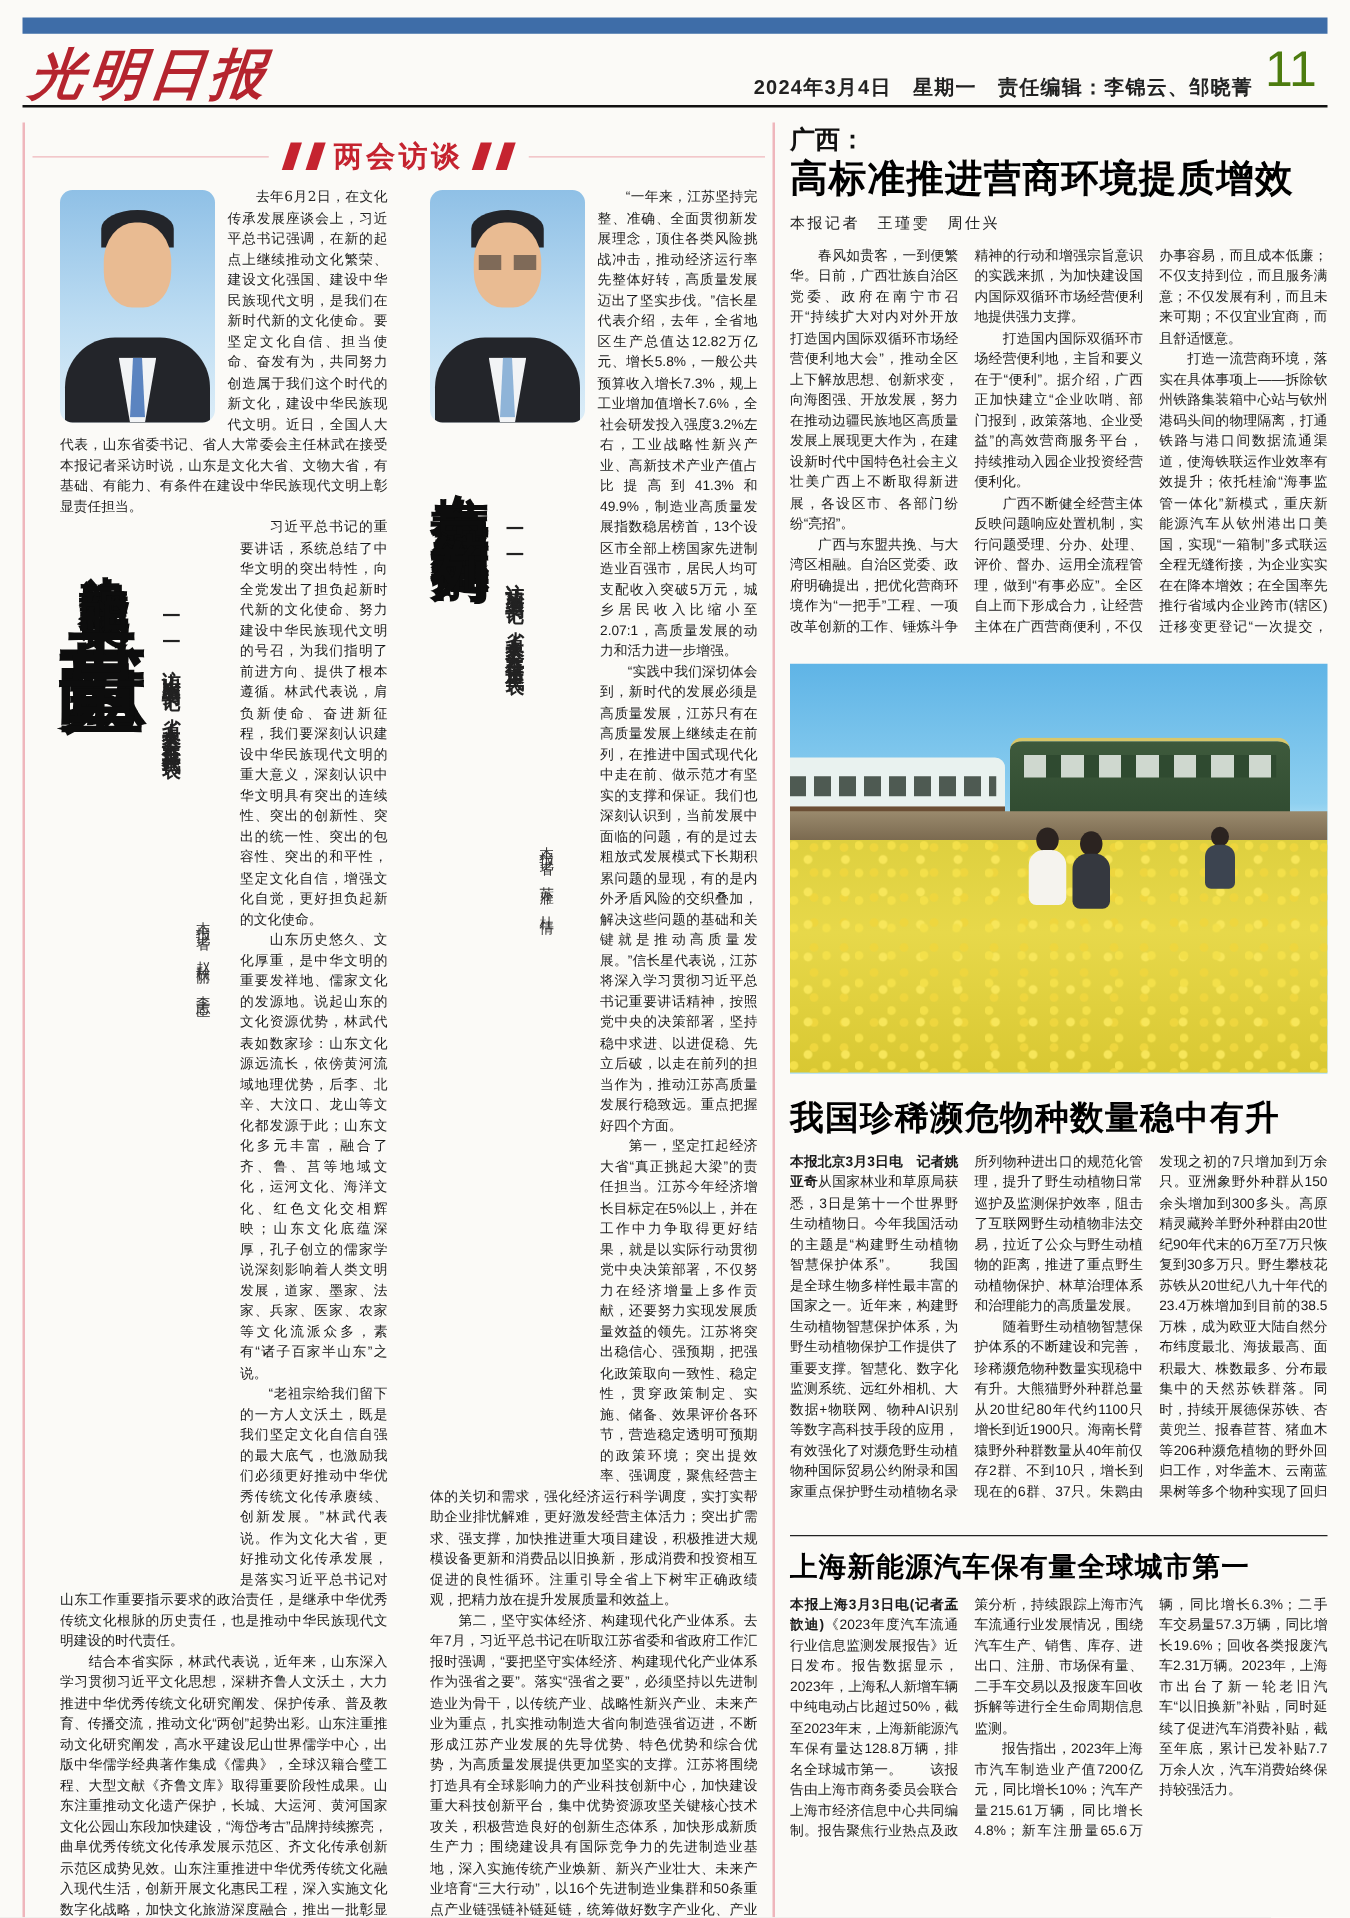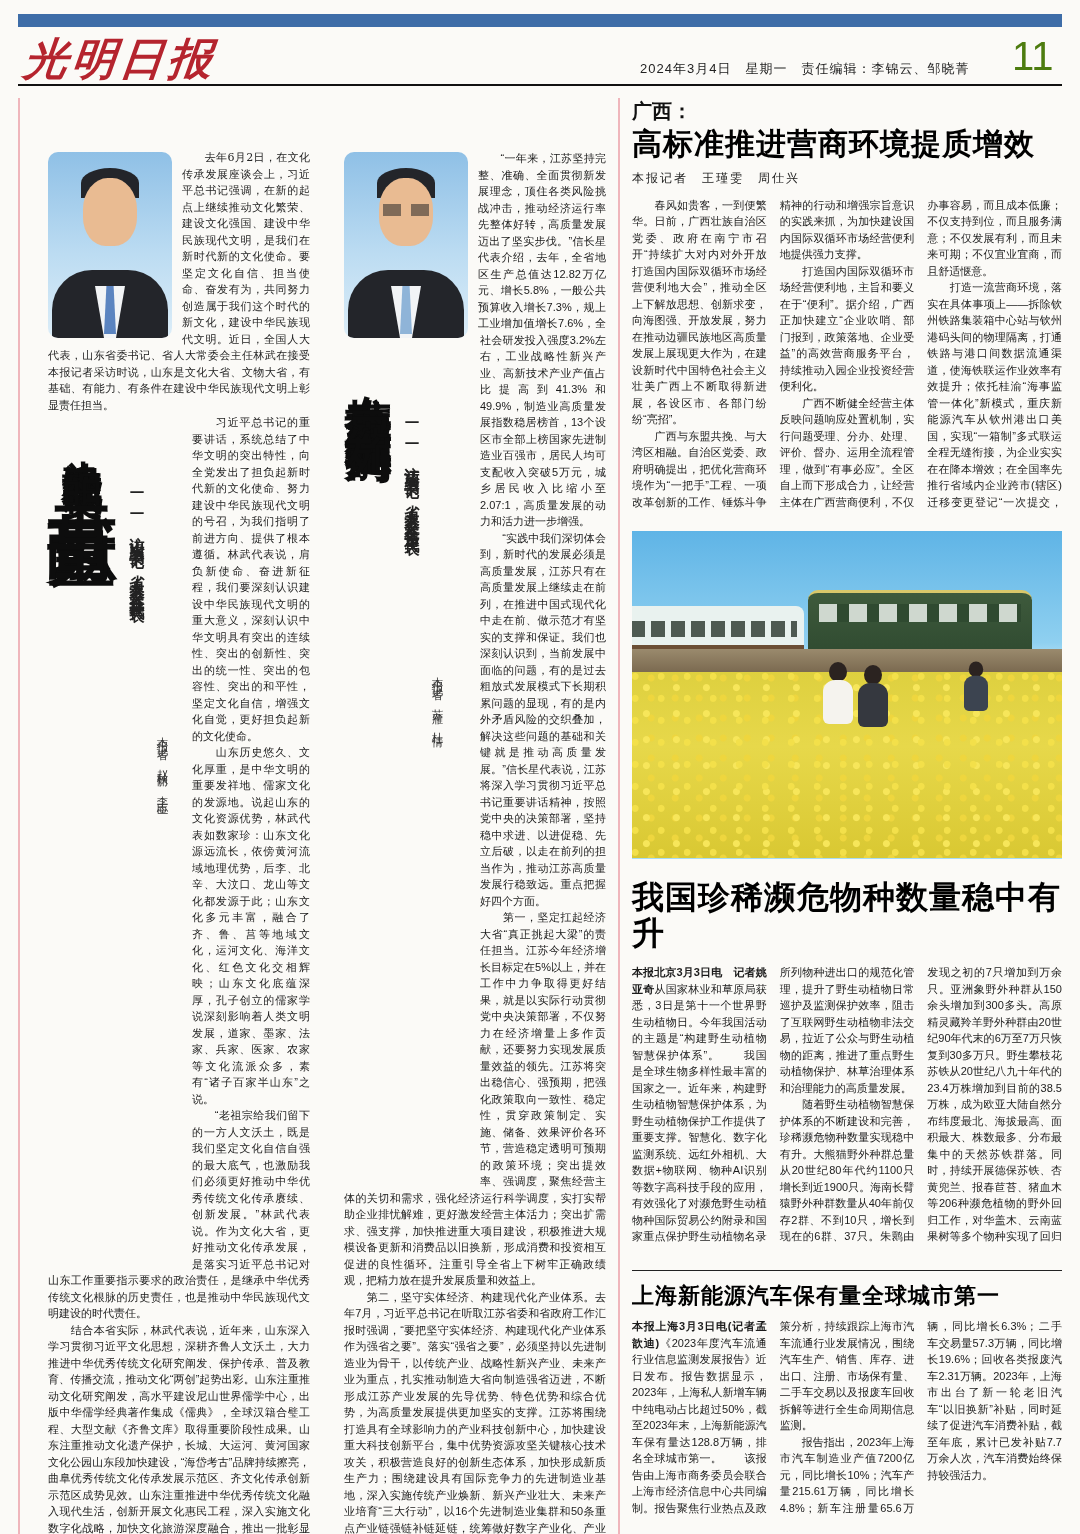--- a/index.html
+++ b/index.html
@@ -9,21 +9,21 @@
     background:#fbfaf7; overflow:hidden;
     font-family:"Liberation Sans","DejaVu Sans",sans-serif; color:#1b1b1b;
   }
   
   .topbar { position:absolute; left:18px; top:14px; width:1044px; height:13px; background:#3e6da8; }
   .masthead {
     position:absolute; left:24px; top:30px; font-family:"DejaVu Serif","Liberation Serif",serif;
     font-size:44px; font-weight:bold; font-style:italic; color:#b5242e; letter-spacing:4px;
     transform:skewX(-6deg);
   }
-  .dateline { position:absolute; left:640px; top:60px; font-size:13px; font-weight:normal; color:#222; letter-spacing:1px; }
+  .dateline { position:absolute; left:603px; top:60px; font-size:16px; font-weight:bold; color:#222; letter-spacing:1px; }
   .section-title {
     position:absolute; left:852px; top:32px; font-size:42px; font-weight:bold; color:#16418c; letter-spacing:2px;
   }
   .page-number { position:absolute; left:1012px; top:34px; font-size:40px; color:#4d7c0f; }
   .head-rule { position:absolute; left:18px; top:84px; width:1044px; height:2px; background:#111; }
 
   
   .interview {
     position:absolute; left:18px; top:98px; width:602px; height:1436px;
     border-left:2px solid #efb6bc; border-right:2px solid #efb6bc;
@@ -94,37 +94,47 @@
   .np-person { position:absolute; width:34px; height:64px; }
   .np-person .head { position:absolute; left:50%; top:0; transform:translateX(-50%); width:18px; height:20px; border-radius:50%; background:#2b2320; }
   .np-person .torso { position:absolute; left:50%; top:18px; transform:translateX(-50%); width:30px; height:44px; border-radius:12px 12px 6px 6px; }
   .np-p1 { left:44%; top:40%; } .np-p1 .torso { background:#f5f3ee; }
   .np-p2 { left:52%; top:41%; } .np-p2 .torso { background:#35383f; }
   .np-p3 { left:76%; top:38%; transform:scale(.8); } .np-p3 .torso { background:#3c4450; }
   .photo-caption { font-size:11px; line-height:17px; margin-top:8px; font-family:"DejaVu Serif","Liberation Serif",serif; text-align:justify; }
   .photo-caption .cap-title { font-weight:bold; font-family:"Liberation Sans","DejaVu Sans",sans-serif; }
   .credit { display:block; text-align:right; font-weight:bold; }
 
-  .wl-head { margin-top:20px; font-size:32px; }
+  .wl-head { margin-top:20px; font-size:27px; }
   .divider { width:430px; height:1px; background:#222; margin:14px 0 12px 0; }
   .sh-head { font-size:22px; margin-bottom:10px; }
   .sh-wrap { position:relative; }
 </style>
 </head>
 <body>
 
 <div id="page">
 
   <div class="topbar"></div>
   <div class="masthead">光明日报</div>
   <div class="dateline">2024年3月4日　星期一　责任编辑：李锦云、邹晓菁</div>
   <div class="page-number">11</div>
   <div class="head-rule"></div>
 
   <div class="interview">
+    <div class="badge-row">
+      <div class="hline"></div>
+      <div class="badge">
+        <span class="slash"></span>
+          <span class="slash"></span>
+        <span>两会访谈</span>
+        <span class="slash"></span>
+          <span class="slash"></span>
+      </div>
+    </div>
 
     <div class="halves">
 
       <div class="half">
         <div class="portrait">
           <div class="p-hair"></div>
           <div class="p-face"></div>
           <div class="p-suit"></div>
           <div class="p-shirt"></div>
           <div class="p-tie"></div>

